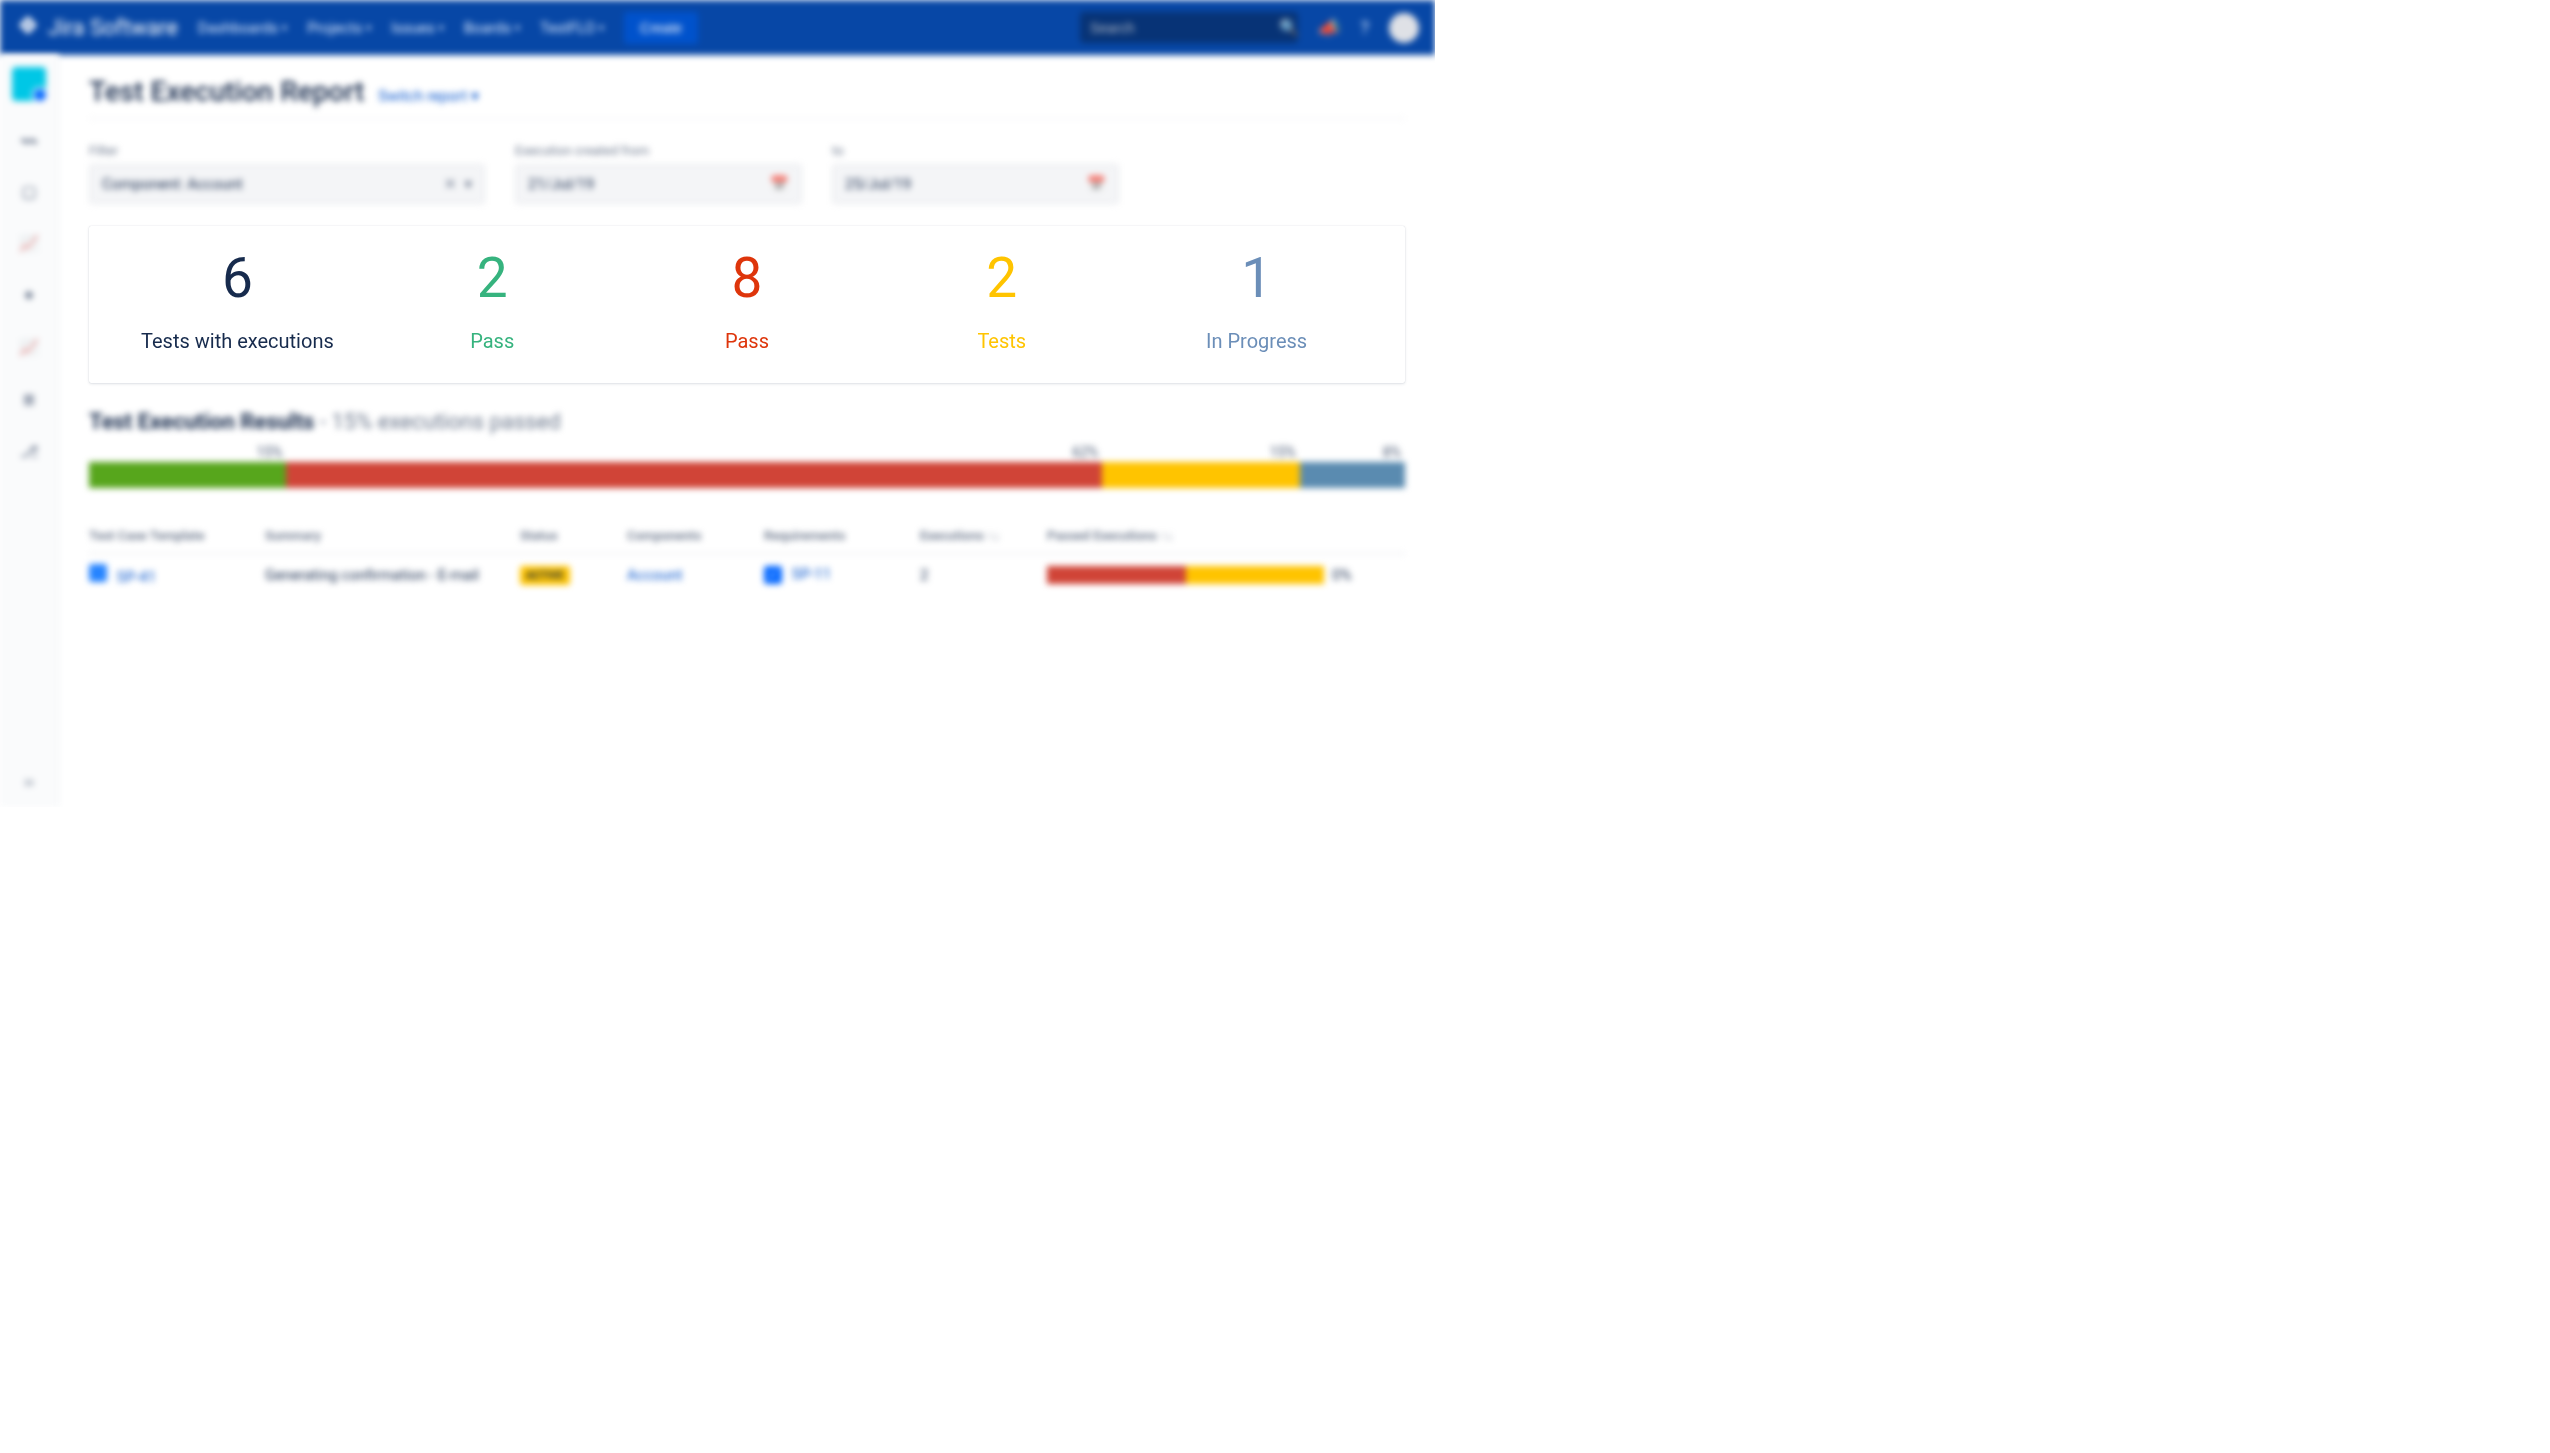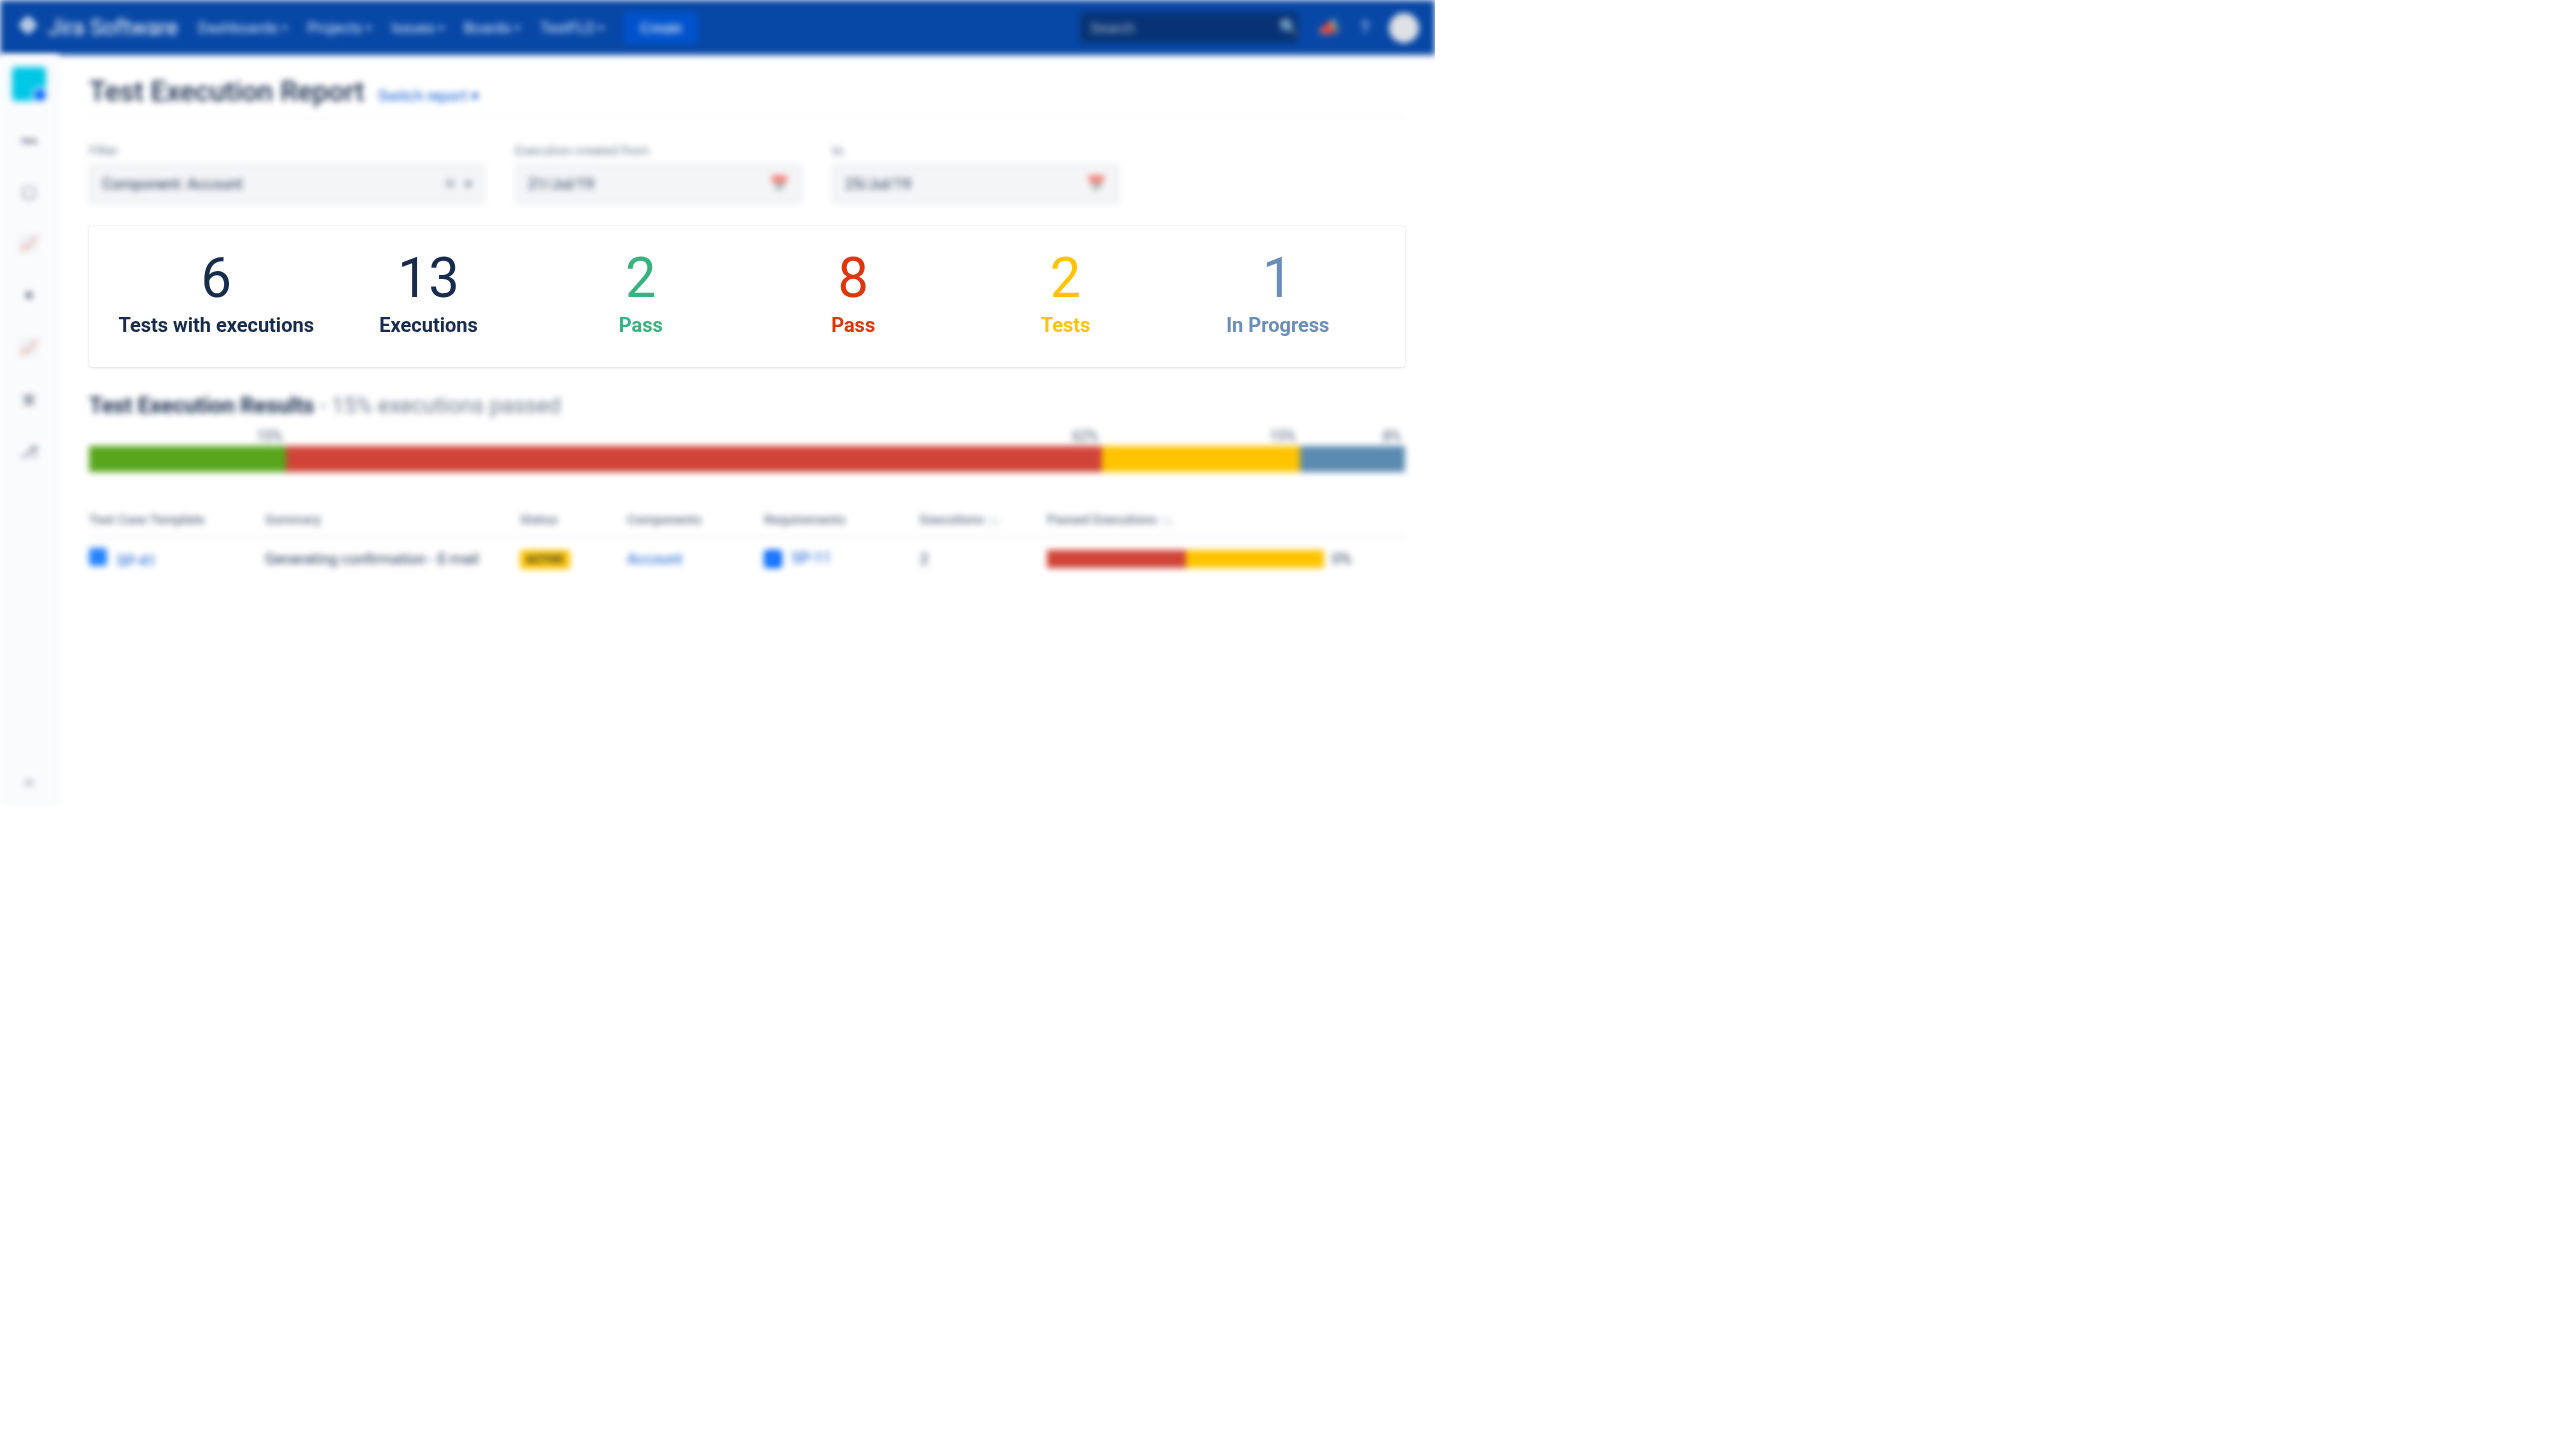--- a/index.html
+++ b/index.html
@@ -78,21 +78,21 @@
     margin-top: 22px;
     padding: 22px 26px 30px 26px;
     box-shadow: 0 1px 3px rgba(9,30,66,.12), 0 0 1px rgba(9,30,66,.2);
     background:#fff;
     border-radius: 2px;
   }
   .summary-title { font-size: 22px; font-weight: 700; color:#172b4d; margin-bottom: 10px; }
   .metrics { display:flex; gap: 10px; }
   .metric { flex:1; text-align:center; }
   .metric-value { font-size: 55px; font-weight: 400; line-height:1.1; }
-  .metric-label { font-size: 20px; margin-top: 4px; font-weight: bold; }
+  .metric-label { font-size: 20px; margin-top: 20px; }
   .c-black { color:#172b4d; }
   .c-green { color:#36b37e; }
   .c-red   { color:#de350b; }
   .c-yellow{ color:#ffc400; }
   .c-blue  { color:#6b8eb8; }
 
   
   .results { margin-top: 26px; }
   .results-head { font-size: 22px; color:#172b4d; }
   .results-head .muted { color:#6b778c; font-weight:400; }
@@ -210,24 +210,20 @@
           <span>📅</span>
         </div>
       </div>
     </div>
 
     <div class="summary-card">
       <div class="metrics">
         <div class="metric">
           <div class="metric-value c-black">6</div>
           <div class="metric-label c-black">Tests with executions</div>
-        </div>
-        <div class="metric">
-          <div class="metric-value c-black">13</div>
-          <div class="metric-label c-black">Executions</div>
         </div>
         <div class="metric">
           <div class="metric-value c-green">2</div>
           <div class="metric-label c-green">Pass</div>
         </div>
         <div class="metric">
           <div class="metric-value c-red">8</div>
           <div class="metric-label c-red">Pass</div>
         </div>
         <div class="metric">

